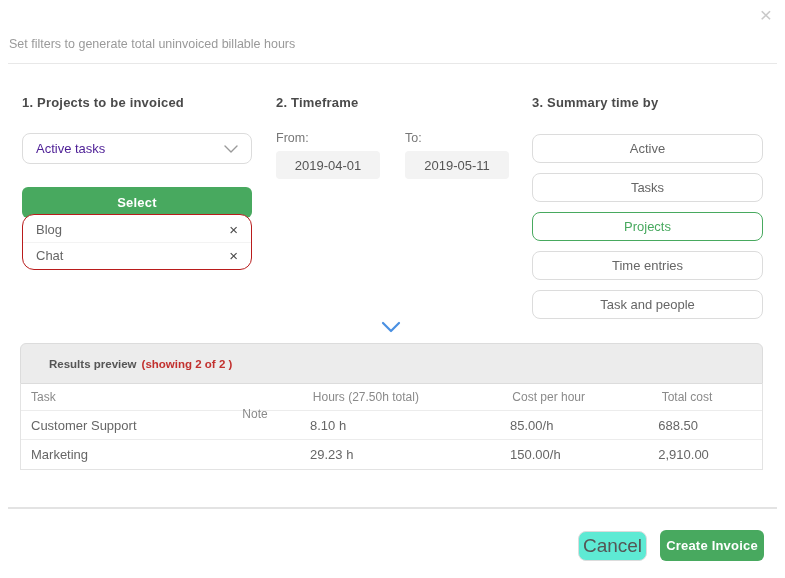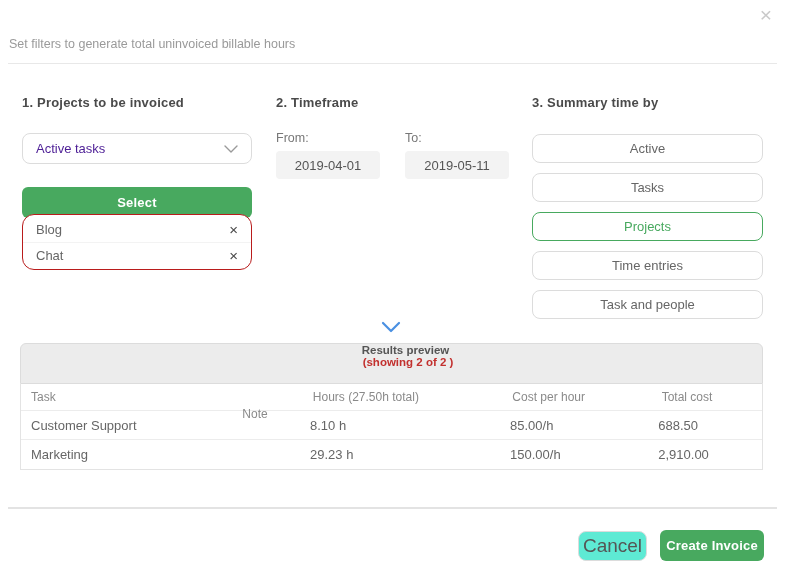--- a/index.html
+++ b/index.html
@@ -48,21 +48,21 @@
              display: flex; align-items: center; justify-content: center; font-size: 13px; color: #666;
              cursor: pointer; background: #fff; }
   .sum-btn.selected { border-color: var(--accent, #48a95f); color: var(--accent, #48a95f); }
 
   
   .collapse-toggle { position: absolute; left: 381px; top: 319px; width: 22px; height: 14px; cursor: pointer; }
 
   
   .results { position: absolute; left: 20px; top: 343px; width: 743px; }
   .results-header { height: 41px; background: #ececec; border: 1px solid #dcdcdc; border-radius: 6px 6px 0 0;
-                    display: flex; align-items: center; padding-left: 28px; font-size: 11.5px; font-weight: bold; flex-direction: column; }
+                    display: flex; align-items: center; padding-left: 28px; font-size: 11.5px; font-weight: bold; }
   .results-header .lbl { color: #555; }
   .results-header .red { color: var(--alert, #c2302e); margin-left: 5px; }
   .rtable { border: 1px solid #e3e3e3; border-top: none; background: #fff; }
   .trow { display: flex; align-items: center; }
   .thead { height: 27px; font-size: 12px; color: #8a8a8a; border-bottom: 1px solid #ececec; gap: 6px; }
   .tbody .trow { height: 29px; font-size: 13px; color: #666; border-bottom: 1px solid #ececec; }
   .tbody .trow:last-child { border-bottom: none; }
   .c0 { width: 30%; padding-left: 10px; }
   .c1 { width: 9%; margin-top: 34px; }
   .c2 { width: 27%; }

